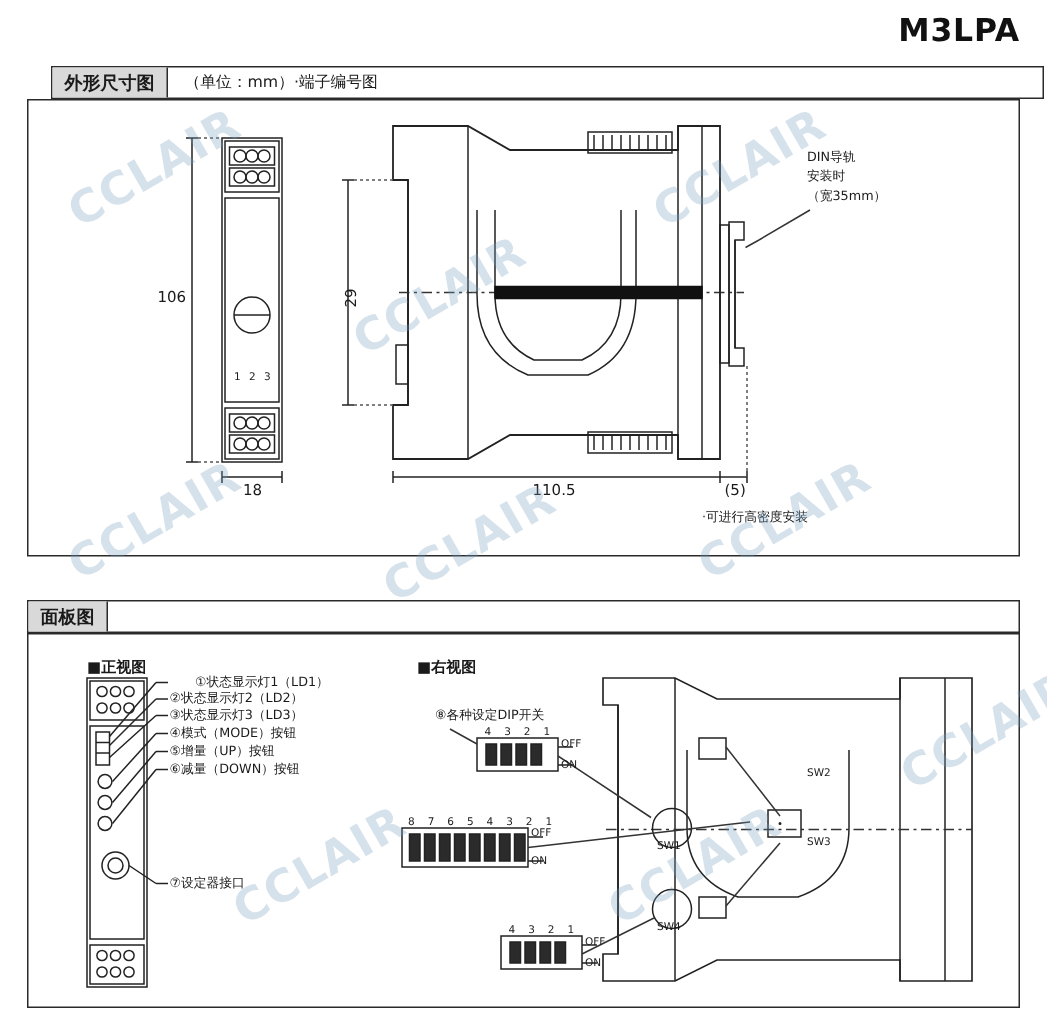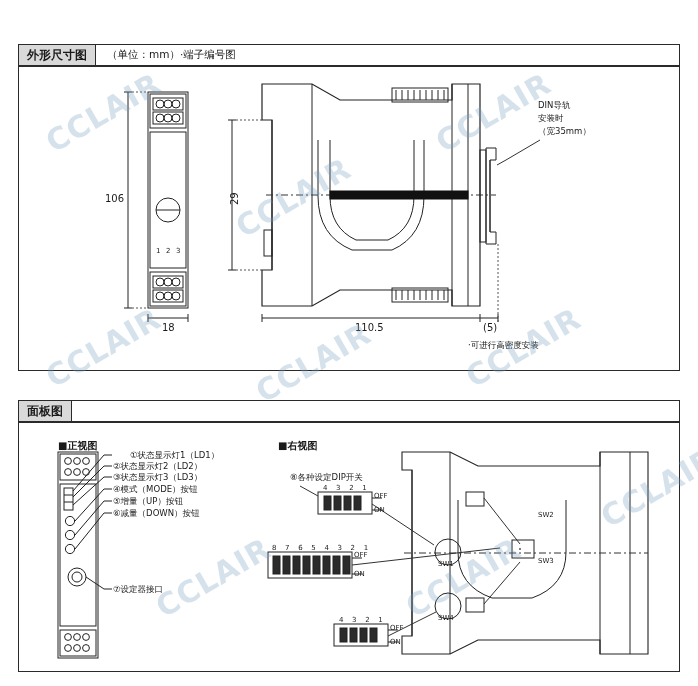--- a/index.html
+++ b/index.html
@@ -66,22 +66,23 @@
   }
 
   svg{display:block;}
   .svg-layer{position:absolute;left:0;top:0;pointer-events:none;}
 </style>
 </head>
 <body>
 
 <div class="page">
 
-
-  <div class="sec-bar" style="top:44px;">
+  <div class="doc-title">M3LPA</div>
+
+  <div class="sec-bar" style="top:44px;margin-left:16px;">
     <div class="tab">外形尺寸图</div>
     <div class="rest" style="left:84px;">（单位：mm）·端子编号图</div>
   </div>
 
   <div class="frame" style="left:18px;top:66px;width:662px;height:305px;"></div>
 
   <div class="sec-bar" style="top:400px;">
     <div class="tab">面板图</div>
   </div>
 

